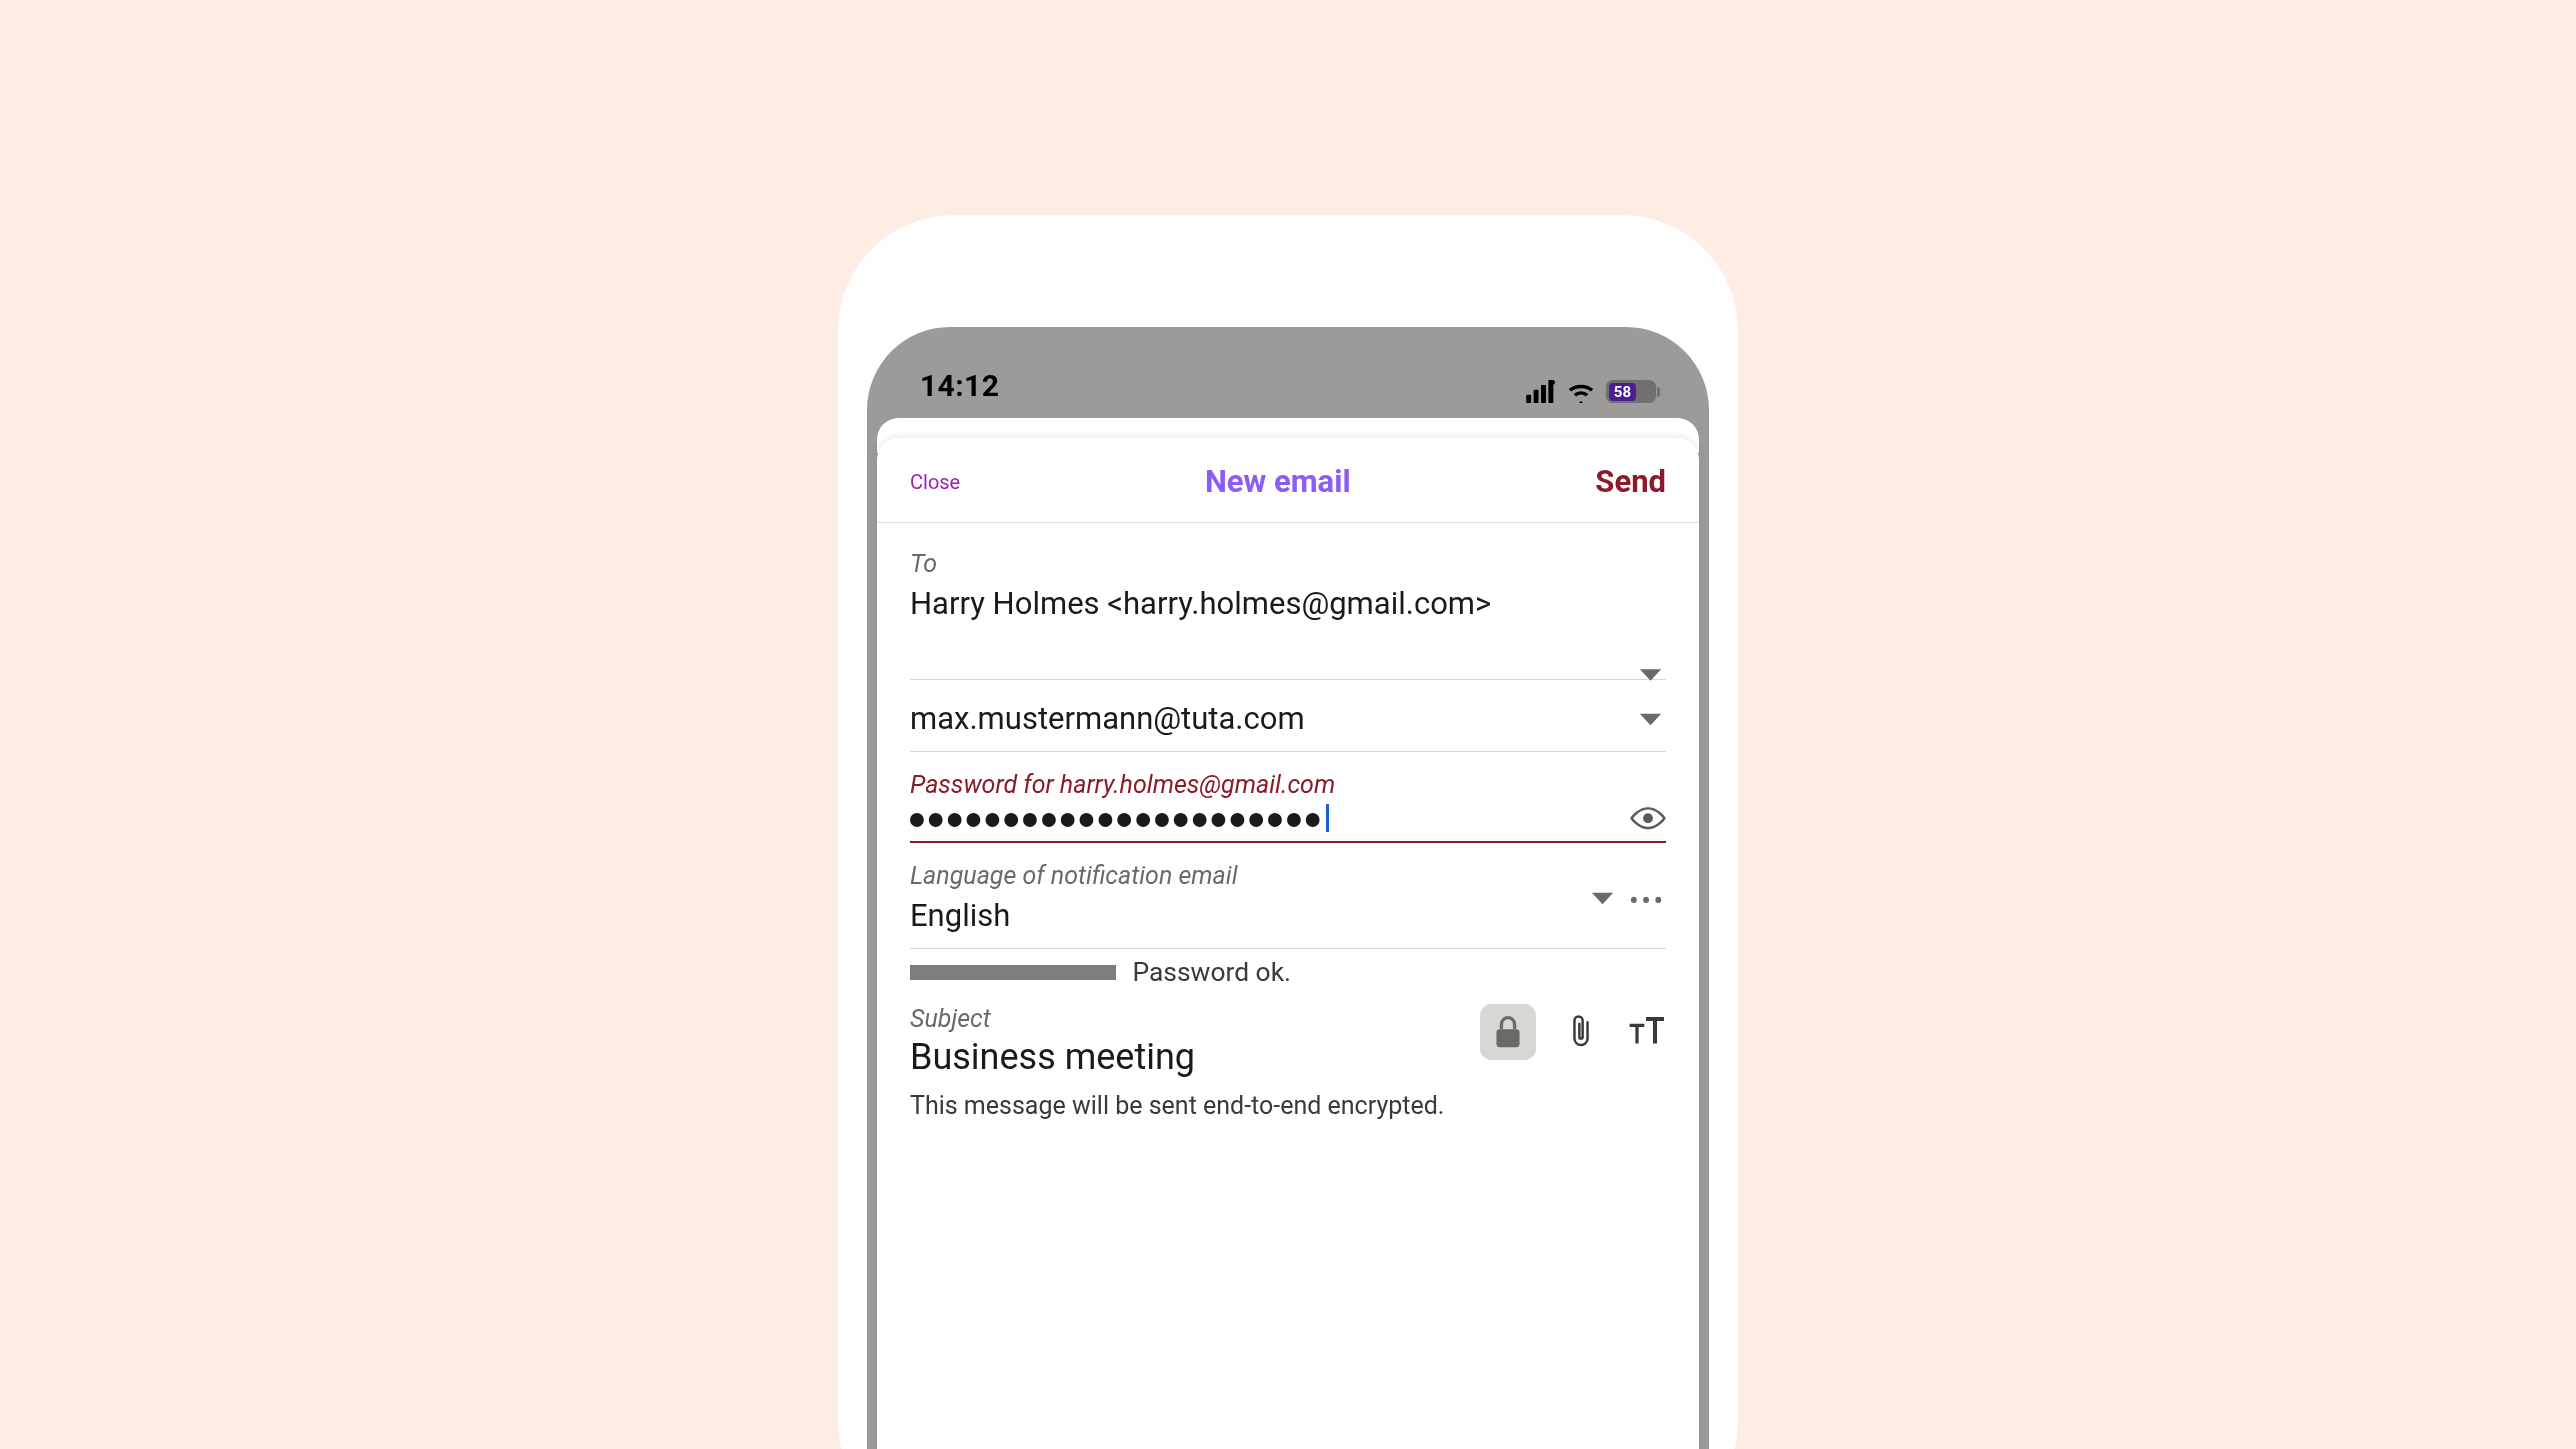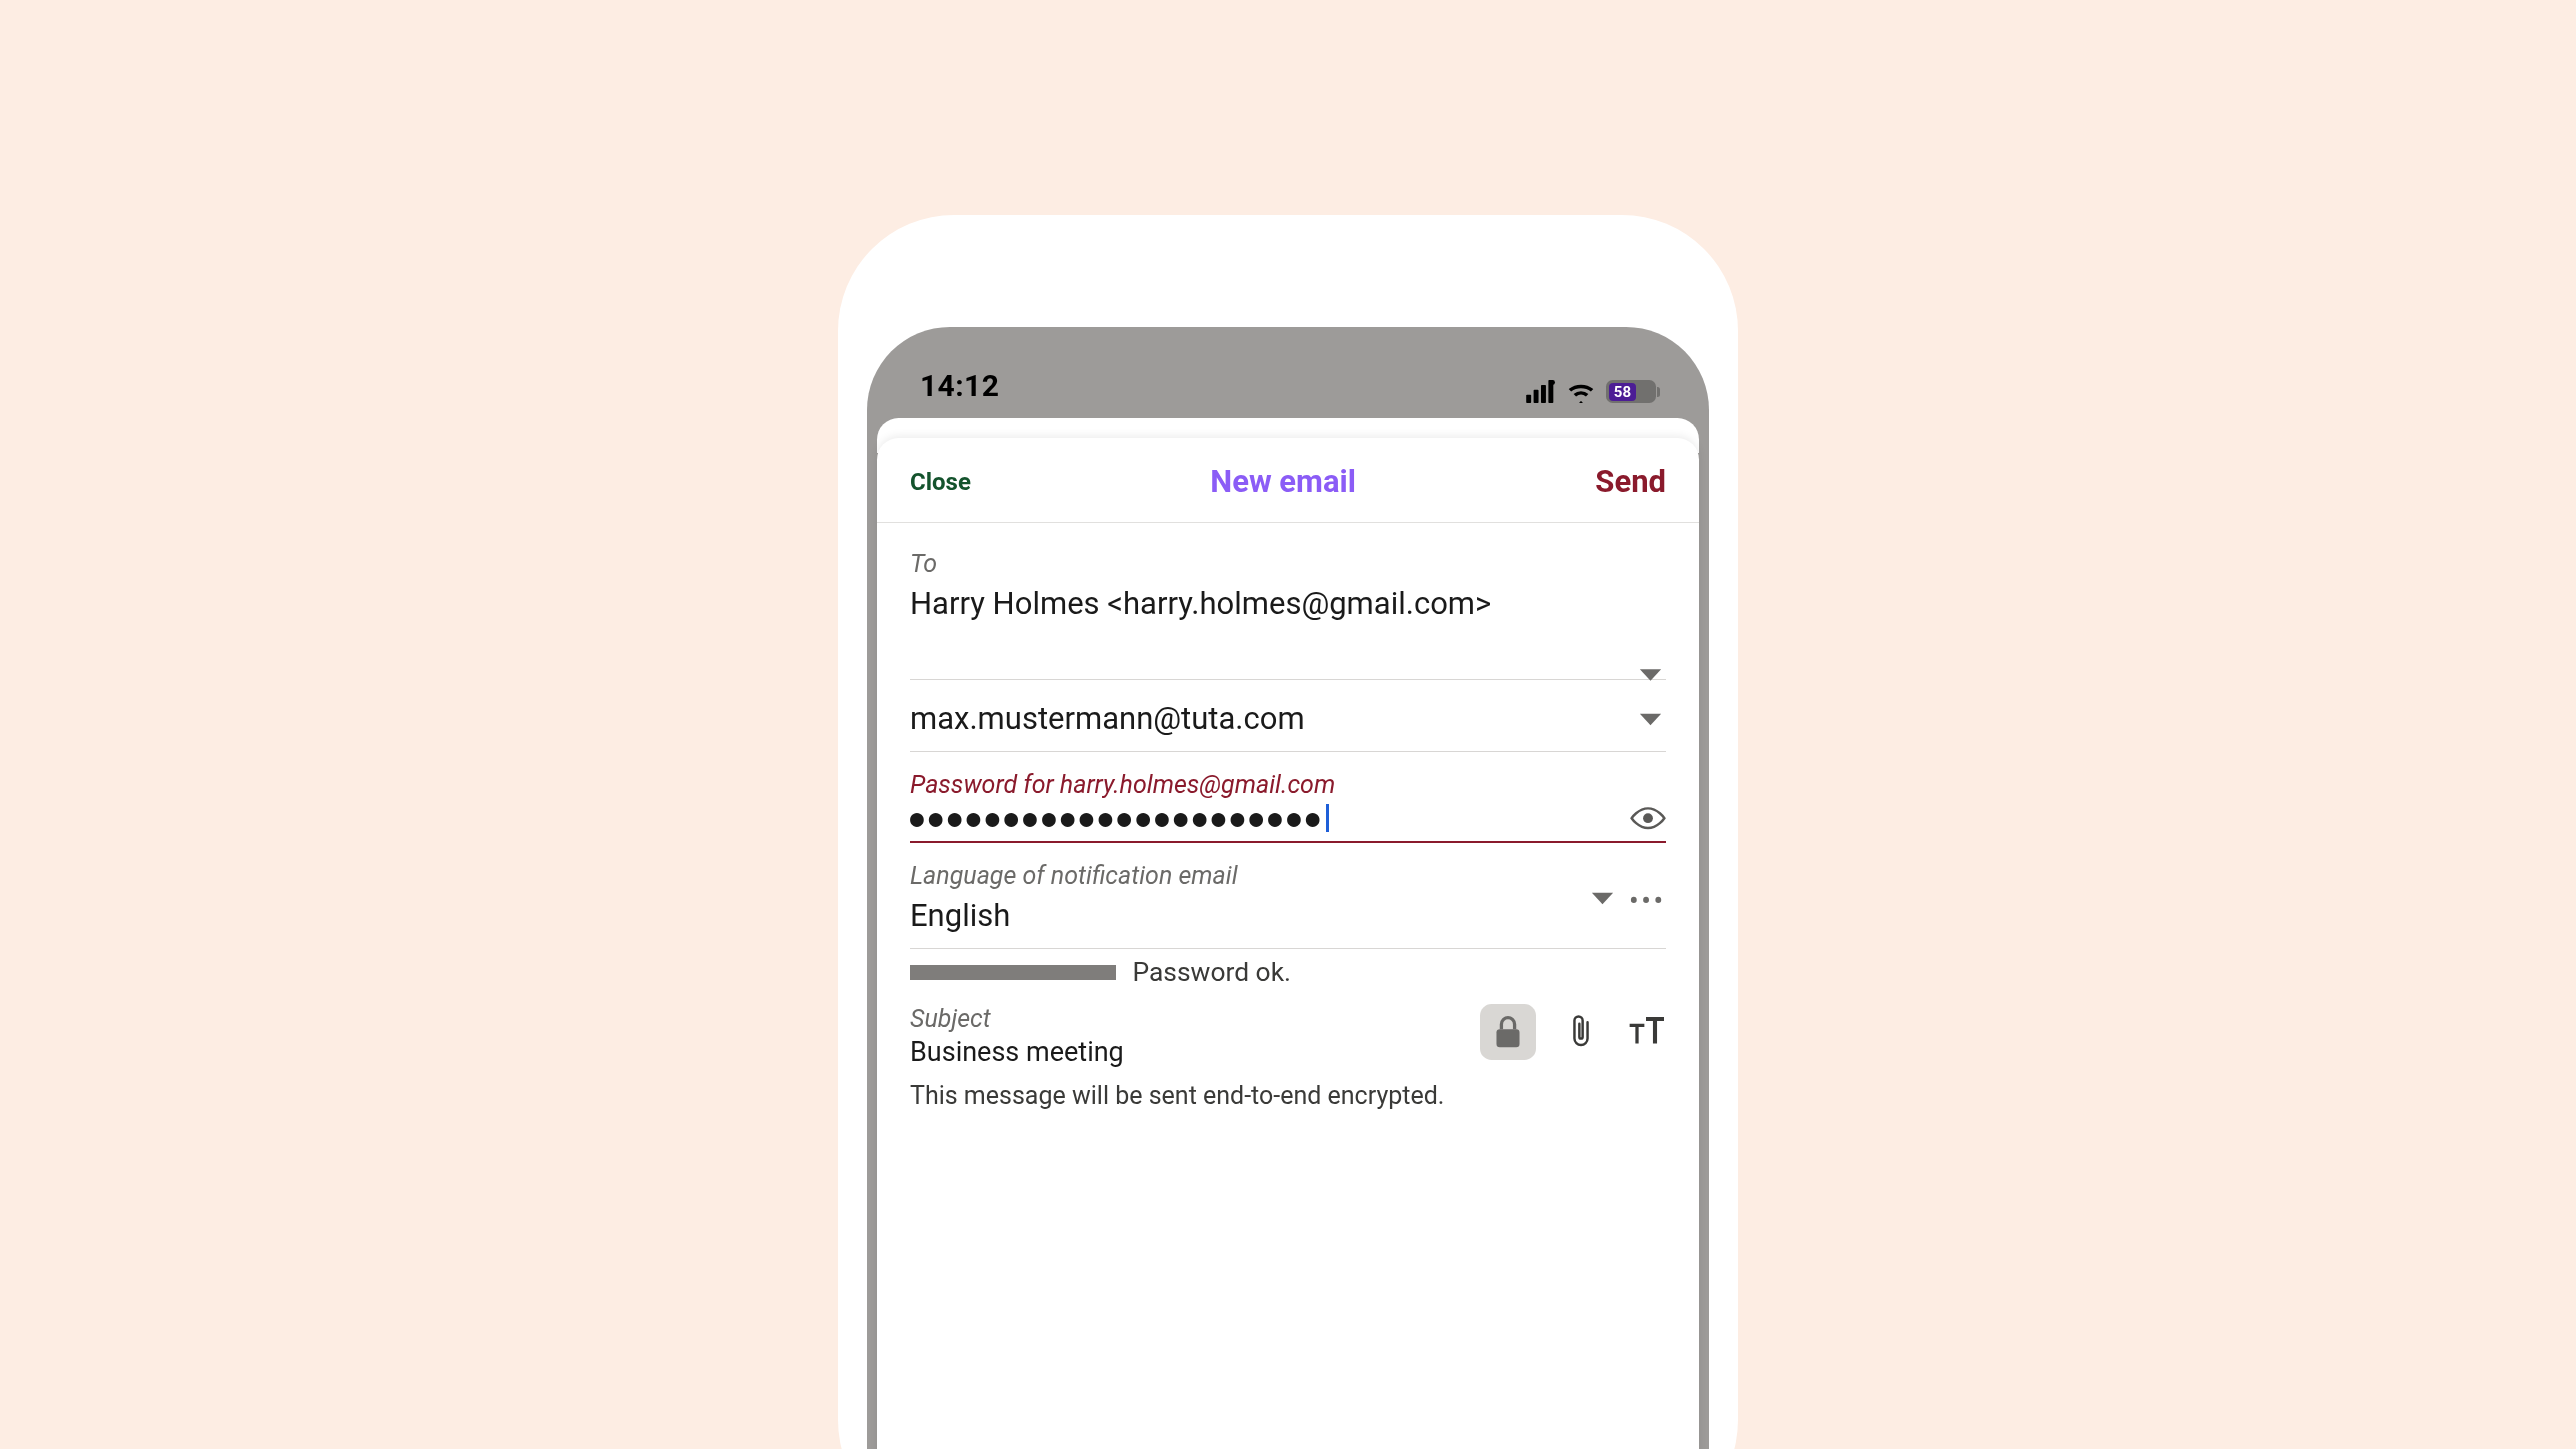--- a/index.html
+++ b/index.html
@@ -116,23 +116,23 @@
     box-shadow: 0 -1.7px 8.3px rgba(0,0,0,0.08);
   }
   .sheet-header {
     display: flex;
     align-items: center;
     justify-content: space-between;
     padding: 25px 33px 21.5px 33px;
     border-bottom: 0.8px solid #e1e0de;
   }
   .sheet-close {
-    color: #14532d;
-    font-size: 24px;
-    font-weight: 700;
+    color: #a21caf;
+    font-size: 20px;
+    font-weight: 400;
   }
   .sheet-title {
     font-size: 31px;
     font-weight: 700;
     color: #8b5cf6;
   }
   .sheet-send {
     color: #8a1a2c;
     font-size: 31px;
     font-weight: 700;
@@ -201,21 +201,21 @@
   }
   .strength-label { font-size: 26.4px; color:#3a3a38; }
   .subject-block { padding-top: 11.6px; }
   .subject-row {
     display:flex;
     align-items:flex-start;
     justify-content:space-between;
   }
   .subject-text-block { flex:1; }
   .subject-label { font-style:italic; color:#6b6a68; font-size:25px; margin-bottom:3.3px;}
-  .subject-value { font-size:27px; color:#1a1a1a; }
+  .subject-value { font-size:36px; color:#1a1a1a; }
   .subject-icons { display:flex; align-items:center; gap: 25px; }
   .lock-btn {
     width:56px; height:56px;
     background:#d9d7d4;
     border-radius:11.6px;
     display:flex; align-items:center; justify-content:center;
     color:#6b6a68;
   }
   .attach-btn, .text-btn { color:#3a3a38; display:flex; align-items:center; justify-content:center; width:40px; height:40px;}
   .enc-note {

